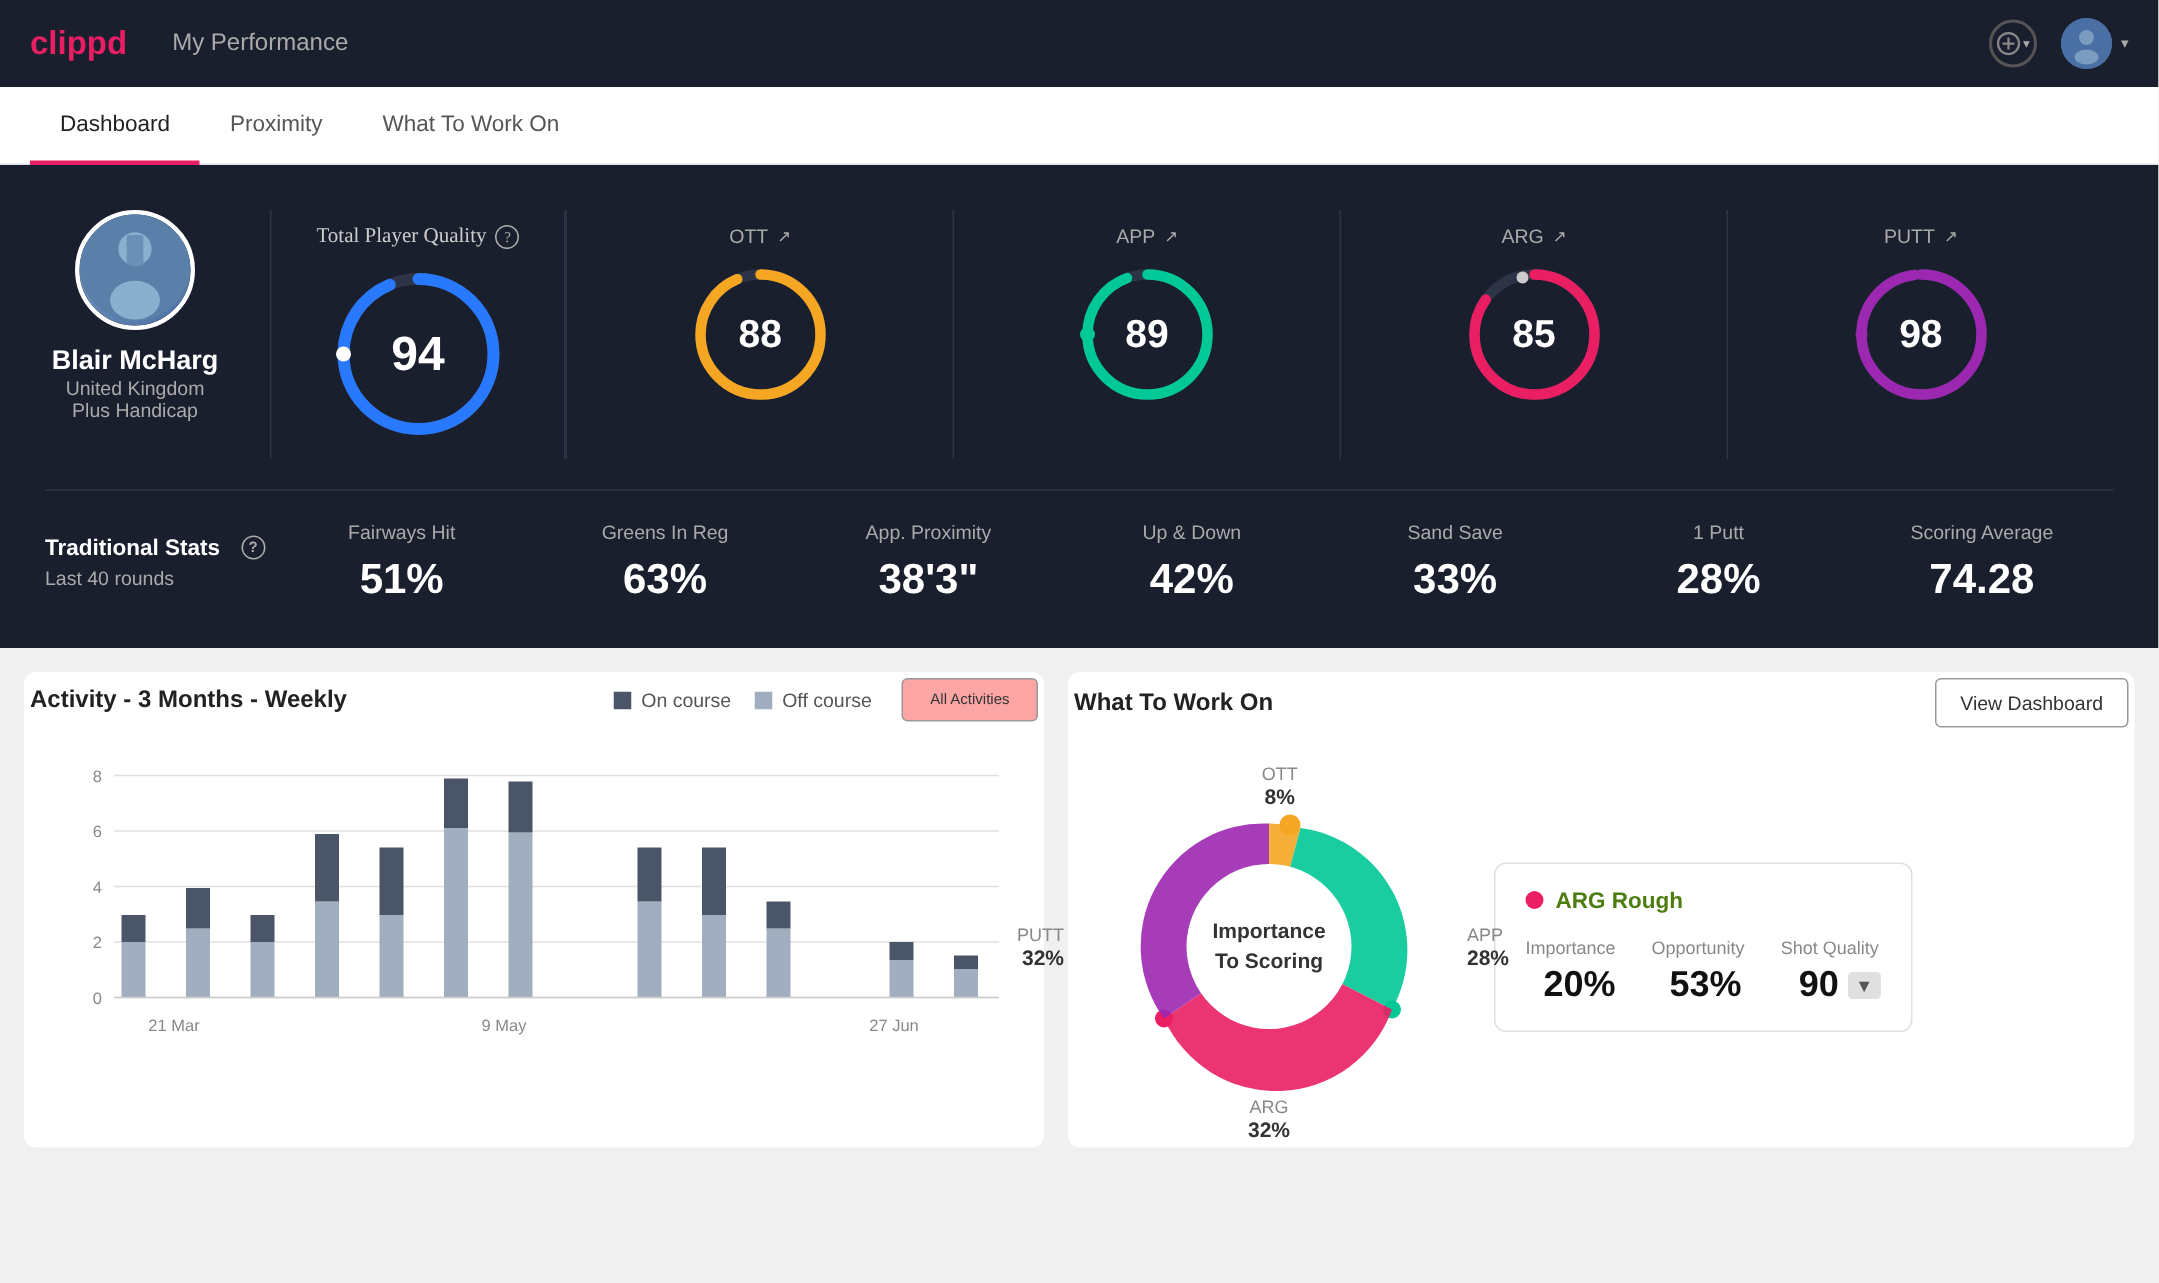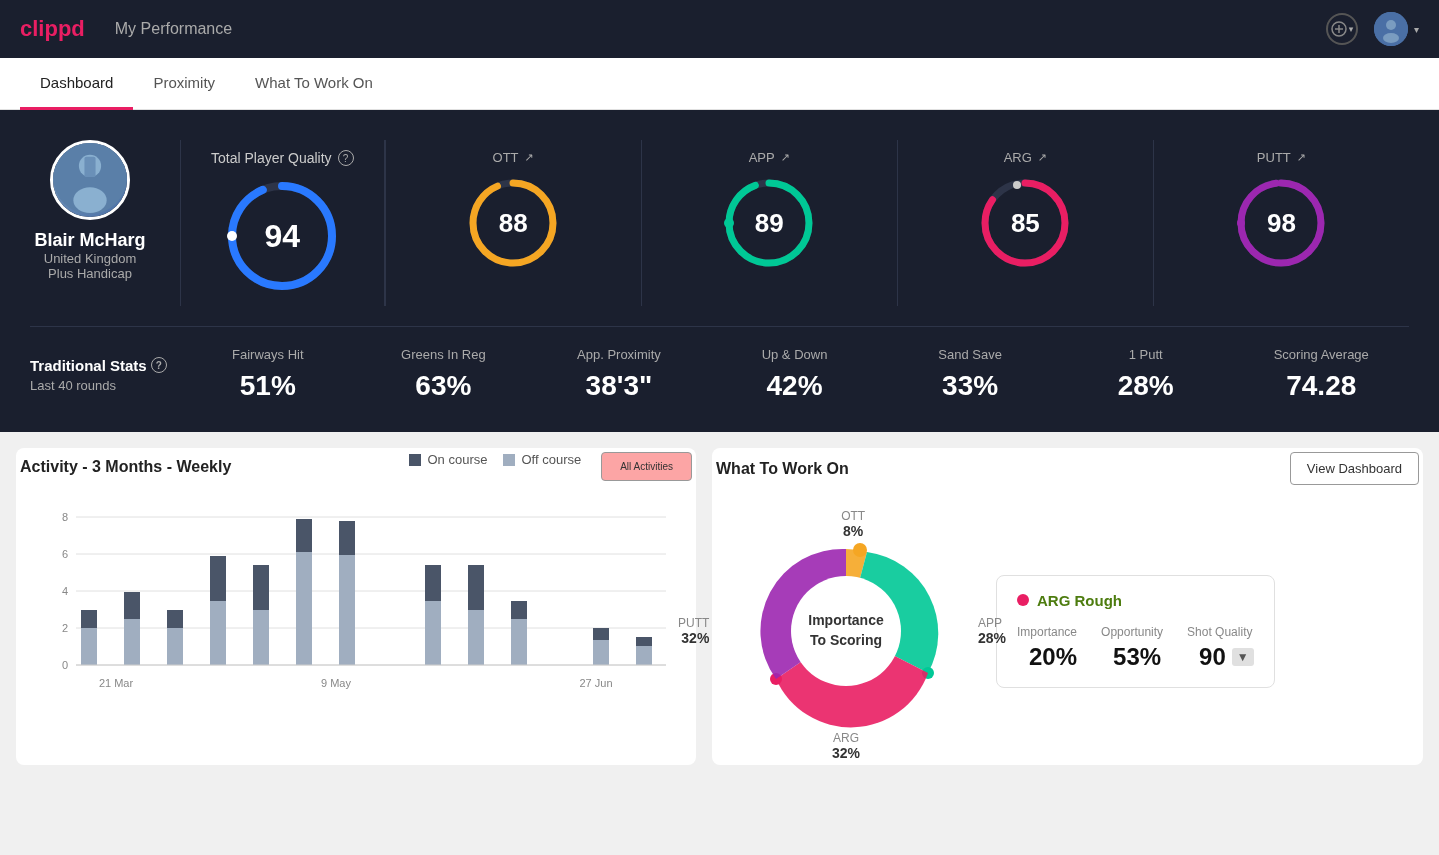--- a/index.html
+++ b/index.html
@@ -137,20 +137,21 @@
       font-size: 11px;
       color: #aaa;
     }
 
     .tpq-label {
       color: #ccc;
       font-size: 14px;
       margin-bottom: 10px;
       display: flex;
       gap: 6px;
+      font-family: Liberation Serif, serif;
     }
     .tpq-section {
       display: flex;
       flex-direction: column;
       align-items: center;
       padding: 10px 30px;
       border-right: 1px solid #2d3448;
     }
 
     
@@ -197,21 +198,21 @@
     }
     .stats-label-block {
       min-width: 150px;
     }
     .stats-title {
       color: #fff;
       font-size: 15px;
       font-weight: 600;
       display: flex;
       align-items: center;
-      gap: 4px;
+      gap: 14px;
     }
     .stats-subtitle {
       color: #aaa;
       font-size: 13px;
       margin-top: 4px;
     }
     .stat-item {
       flex: 1;
       text-align: center;
     }
@@ -526,21 +527,21 @@
       <div class="stat-value">74.28</div>
     </div>
   </div>
 </div>
 
 <div class="bottom-panels">
 
   <div class="panel" style="max-width:680px;">
     <div class="panel-header">
       <span class="panel-title">Activity - 3 Months - Weekly</span>
-      <div style="display:flex;align-items:flex-start;gap:20px;">
+      <div style="display:flex;align-items:center;gap:20px;">
         <div class="legend">
           <div class="legend-item">
             <svg width="12" height="12">
                 <rect width="12" height="12" fill="#4a5568"></rect>
               </svg>
             <span>On course</span>
           </div>
           <div class="legend-item">
             <svg width="12" height="12">
                 <rect width="12" height="12" fill="#a0aec0"></rect>

